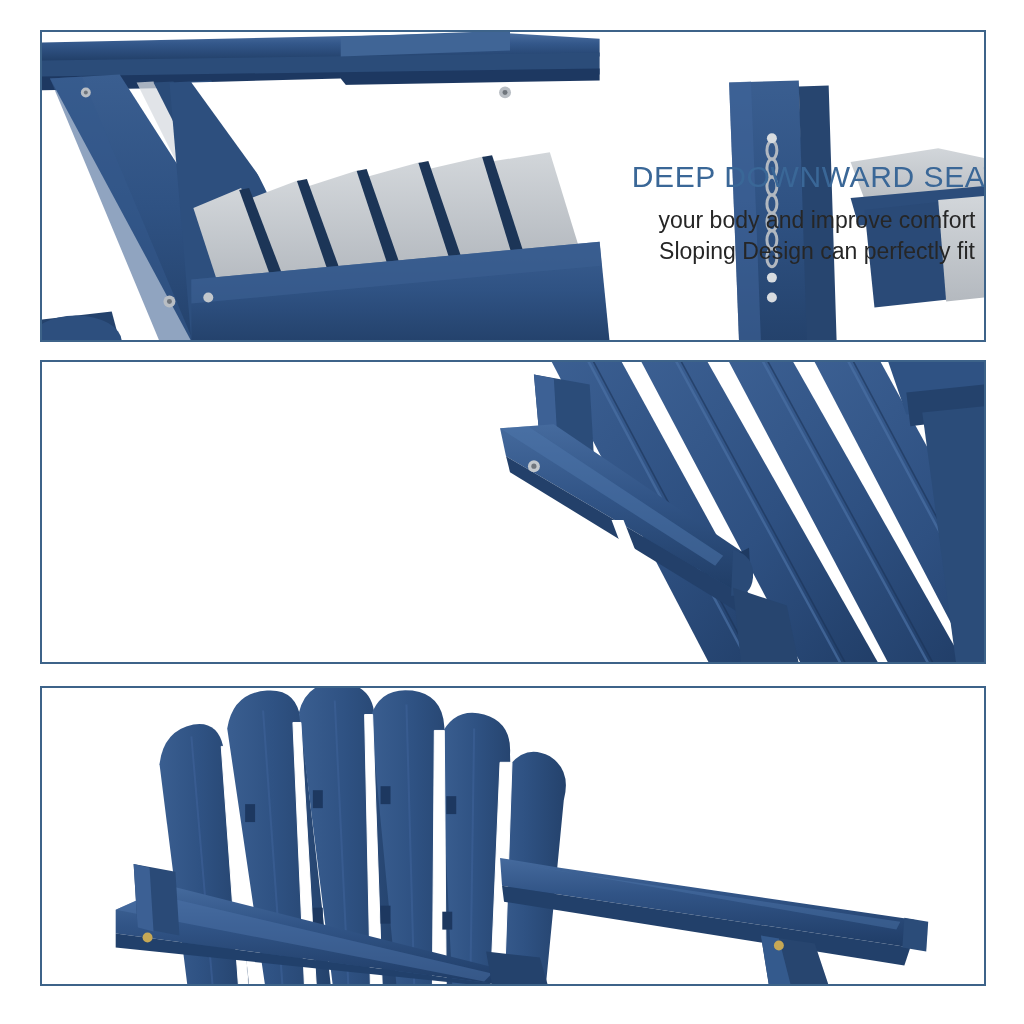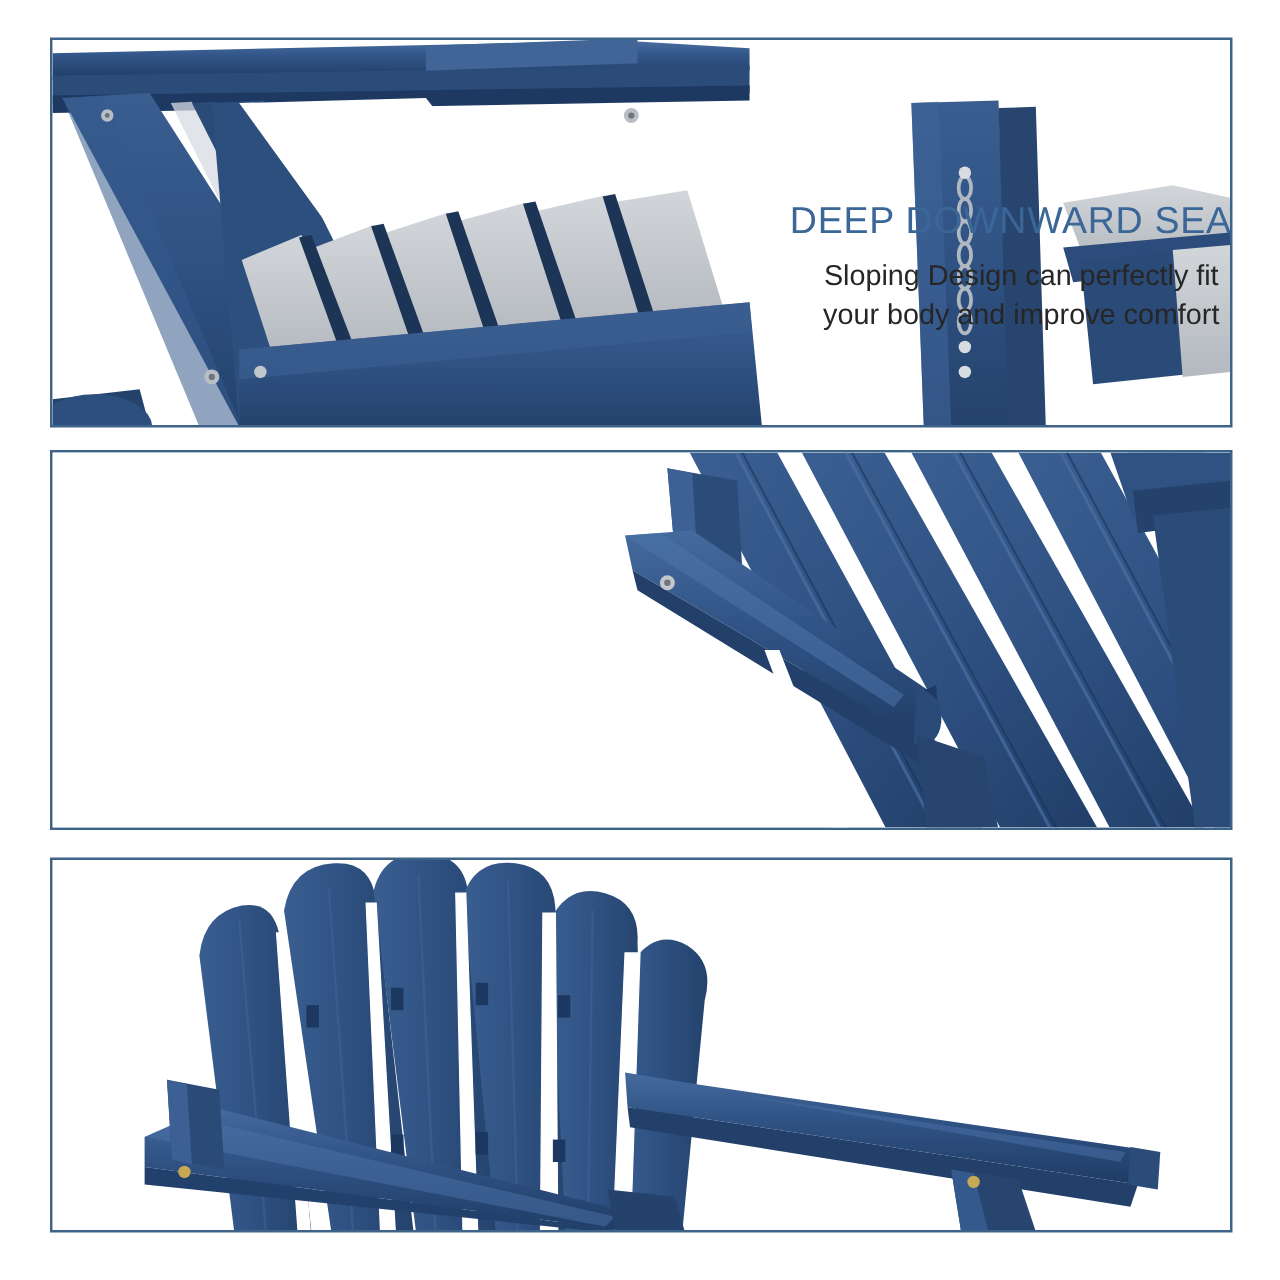--- a/index.html
+++ b/index.html
@@ -157,22 +157,22 @@
           <circle cx="167" cy="268" r="5" fill="#c2c7cc"></circle>
         </g>
 
         <polygon points="0,290 70,282 78,312 0,312" fill="#24426c"></polygon>
         <ellipse cx="34" cy="312" rx="46" ry="26" fill="#2d4f7e"></ellipse>
       </svg>
     </div>
 
     <div class="text-block" id="text-1">
       <div class="heading">DEEP DOWNWARD SEAT</div>
+      <div class="body-line">your body and improve comfort</div>
       <div class="body-line">Sloping Design can perfectly fit</div>
-      <div class="body-line">your body and improve comfort</div>
     </div>
   </div>
 
   <div class="panel" id="panel-2">
 
     <div class="art">
       <svg viewBox="0 0 946 304" preserveAspectRatio="xMinYMid slice" aria-hidden="true">
         <defs>
           <linearGradient id="p2navy" x1="0" y1="0" x2="1" y2="1">
             <stop offset="0" stop-color="#3c6093"></stop>

